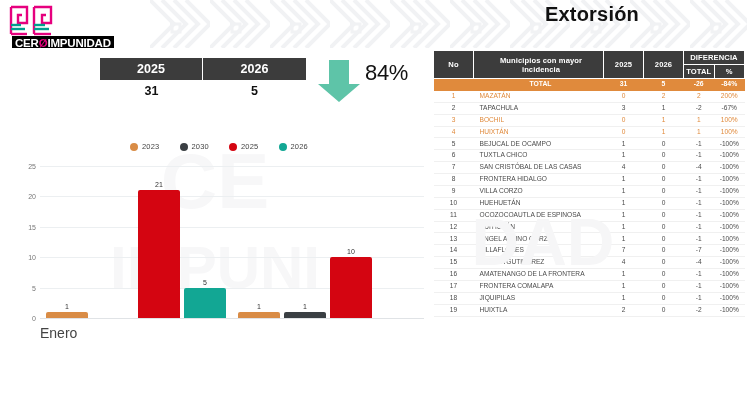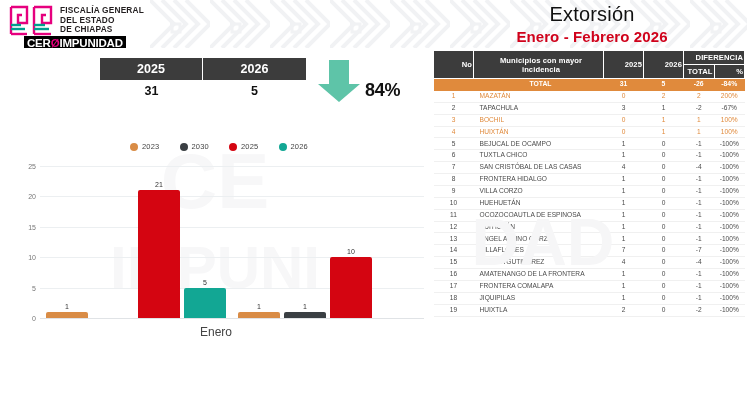--- a/index.html
+++ b/index.html
@@ -25,33 +25,33 @@
     position:absolute; left:8px; top:4px;
     display:flex; align-items:flex-start; gap:6px;
   }
   .greca { width:46px; height:33px; }
   .logo-text-block { padding-top:2px; }
   .logo-line {
     font-size:8.3px; font-weight:bold; letter-spacing:0.2px;
     color:#231f20; line-height:9.6px; white-space:nowrap;
   }
   .cero-bar {
-    position:absolute; left:24px; top:36px;
+    position:absolute; left:12px; top:36px;
     display:flex; align-items:flex-end; height:14px;
   }
   .cero-blk {
     background:#000; color:#fff; font-weight:bold; font-size:11.5px;
     padding:1px 3px 1px 3px; letter-spacing:-0.2px; line-height:12px;
   }
   .cero-blk .pink { color:#e6007e; }
 
   
   .title-main {
     position:absolute; left:437px; top:3px; width:310px;
-    text-align:center; font-size:20px; font-weight:normal; color:#111;
+    text-align:center; font-size:20px; font-weight:bold; color:#111;
     letter-spacing:0.2px;
   }
   .title-sub {
     position:absolute; left:437px; top:28px; width:310px;
     text-align:center; font-size:15px; font-weight:bold; color:#d0021b;
     letter-spacing:0.1px;
   }
 
   
   .yearbox {
@@ -65,21 +65,21 @@
   .yearval {
     position:absolute; top:84px; width:103px; text-align:center;
     font-size:12.5px; font-weight:bold; color:#111;
   }
   #yval2025 { left:100px; }
   #yval2026 { left:203px; }
 
   .arrow-wrap { position:absolute; left:315px; top:56px; width:48px; height:48px; }
   .pct-label {
     position:absolute; left:365px; top:60px;
-    font-size:18px; font-weight:bold; color:#111; letter-spacing:-0.3px;margin-top:20px;
+    font-size:22px; font-weight:normal; color:#111; letter-spacing:-0.3px;
   }
 
   
   .chart-area { position:absolute; left:0px; top:138px; width:430px; height:210px; }
   .legend {
     position:absolute; left:4px; top:4px; width:430px;
     display:flex; justify-content:center; align-items:center; gap:20px;
   }
   .legend-item { display:flex; align-items:center; gap:4px; }
   .legend-dot { width:8px; height:8px; border-radius:50%; }
@@ -91,34 +91,34 @@
     font-size:7px; color:#777; transform:translateY(-50%);
   }
   .gridline { position:absolute; left:40px; right:6px; height:1px; background:#eceff1; }
   .axis-base { position:absolute; left:40px; right:6px; height:1px; background:#e0e3e6; }
   .bar { position:absolute; border-radius:2px 2px 0 0; }
   .bar-val {
     position:absolute; font-size:7px; color:#333; text-align:center;
     transform:translateY(-100%);
   }
   .xcat {
-    position:absolute; font-size:12px; color:#444; text-align:right;
+    position:absolute; font-size:14px; color:#444; text-align:left;
   }
 
   .chart-watermark {
     position:absolute; left:0; top:0; width:430px; height:210px;
     pointer-events:none; overflow:hidden;
   }
 
   
   .table-wrap { position:absolute; left:433px; top:50px; width:312px; }
   table.mt { border-collapse:collapse; width:312px; table-layout:fixed; }
   table.mt th {
     background:#3c3c3c; color:#fff; font-size:7.6px; font-weight:bold;
-    border:1px solid #ffffff; padding:2px 1px; text-align:right;
+    border:1px solid #ffffff; padding:2px 1px; text-align:center;
     letter-spacing:0.1px; line-height:9px;
   }
   table.mt td {
     font-size:6.6px; color:#4a4a4a; padding:1.2px 2px;
     border-bottom:1px solid #f0f0f0; line-height:8.5px;
   }
   .c-no { width:40px; text-align:center; }
   .c-mun { width:130px; text-align:left; padding-left:6px !important; }
   .c-num { width:40px; text-align:center; }
   tr.total-row td {
@@ -170,33 +170,27 @@
         <g fill="none" stroke="#e6007e" stroke-width="2.4">
           <path d="M26,3 h17 v16 h-9 v-8 h4"></path>
           <path d="M26,30 h17"></path>
           <path d="M26,3 v27"></path>
         </g>
         <g fill="none" stroke="#009e8f" stroke-width="2.4">
           <path d="M26,21 h11"></path>
           <path d="M26,25 h15"></path>
         </g>
       </svg>
-      <div class="logo-text-block">
-        <div class="logo-line">FISCALÍA GENERAL</div>
-        <div class="logo-line">DEL ESTADO</div>
-        <div class="logo-line">DE CHIAPAS</div>
-      </div>
     </div>
 
     <div class="cero-bar">
       <span class="cero-blk"><span>CER</span><span class="pink">Ø</span><span>IMPUNIDAD</span></span>
     </div>
 
     <div class="title-main">Extorsión</div>
-    <div class="title-sub">Enero - Febrero 2026</div>
   </div>
 
   <div class="yearbox" id="ybox2025">2025</div>
   <div class="yearbox" id="ybox2026">2026</div>
   <div class="yearval" id="yval2025">31</div>
   <div class="yearval" id="yval2026">5</div>
 
   <div class="arrow-wrap">
     <svg viewBox="0 0 48 48" width="48" height="48">
       <polygon points="14,4 34,4 34,28 45,28 24,46 3,28 14,28" fill="#5ec4a8"></polygon>

